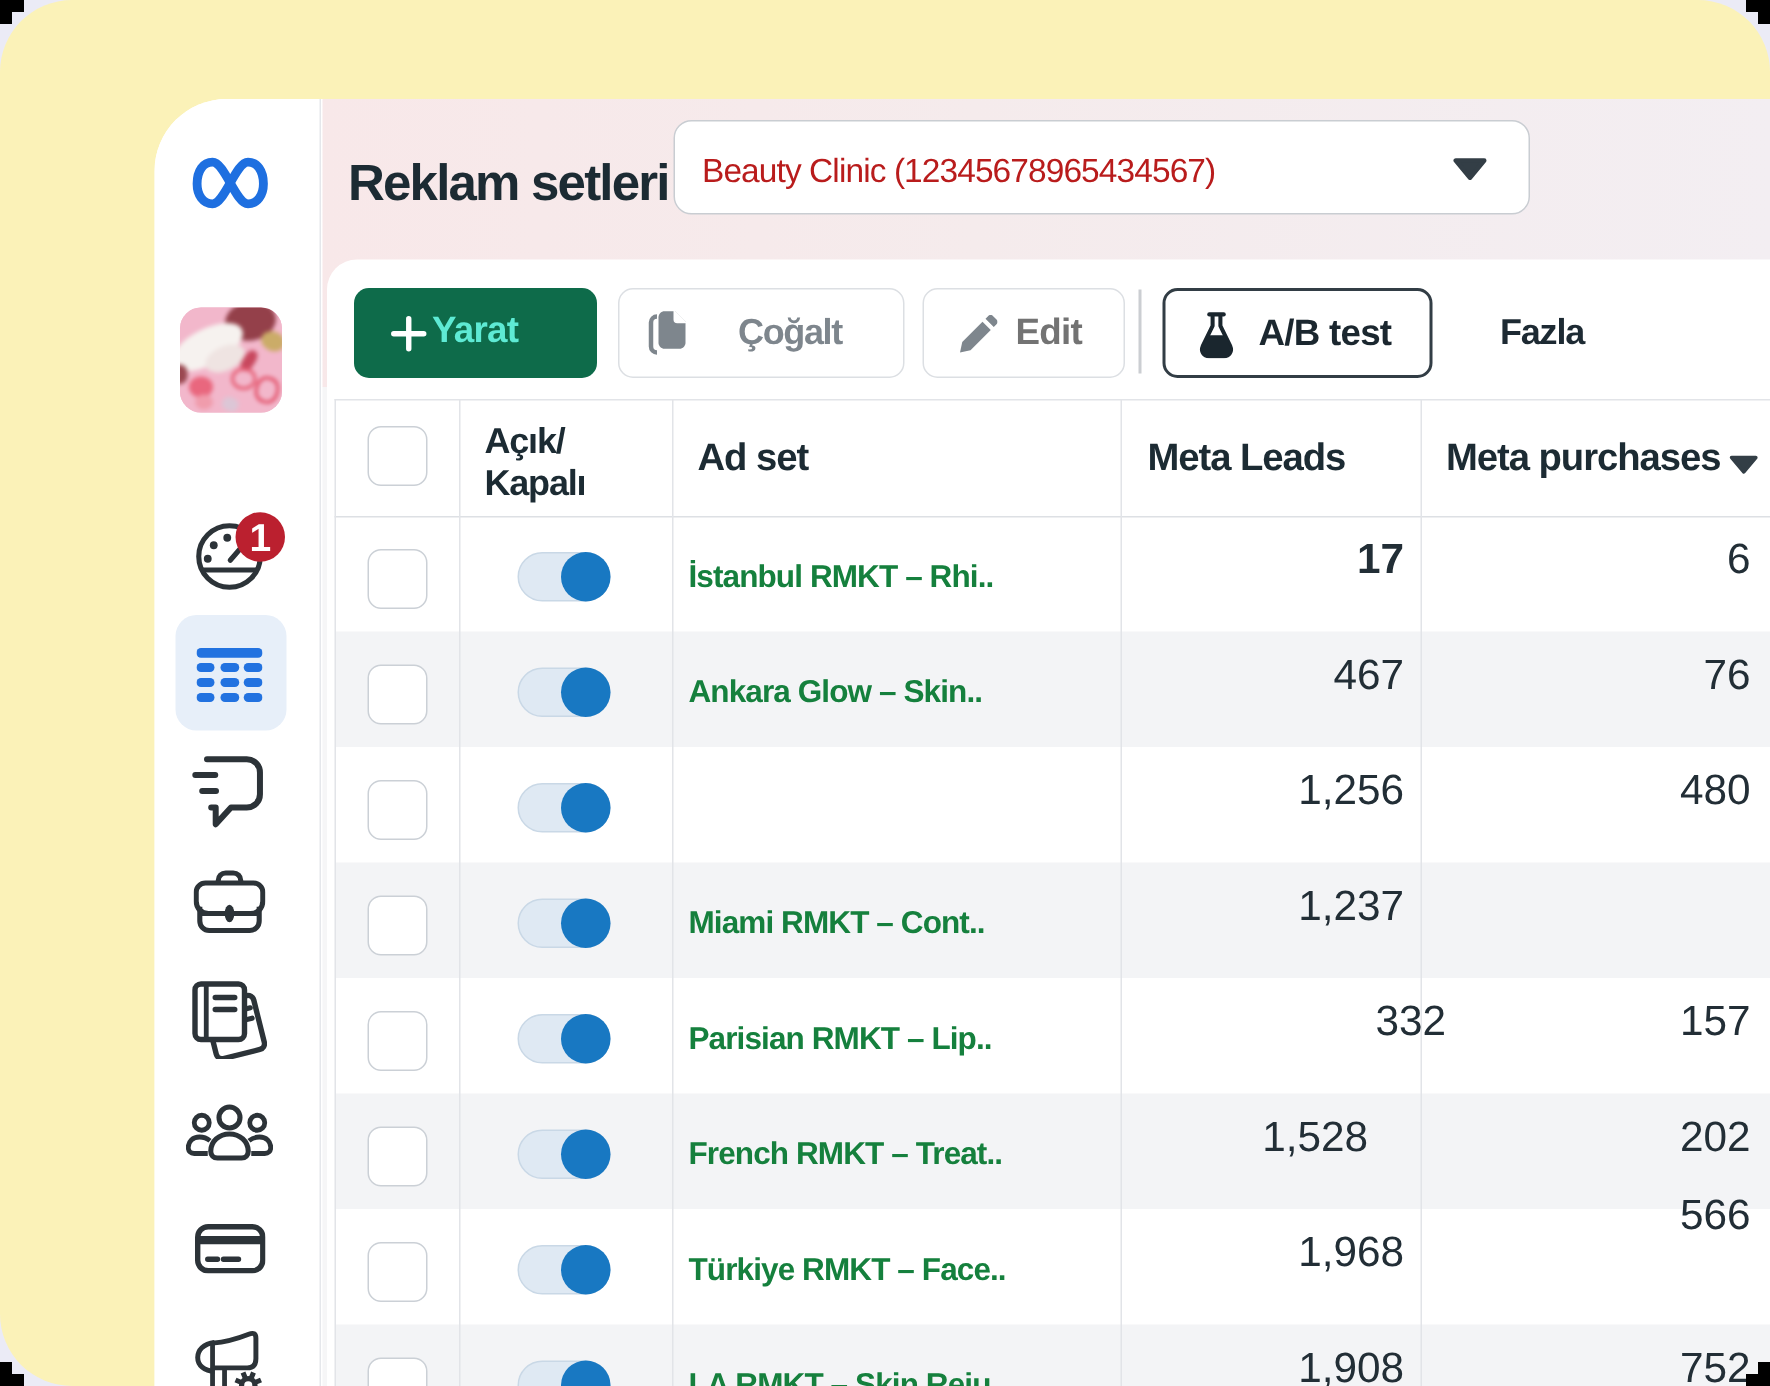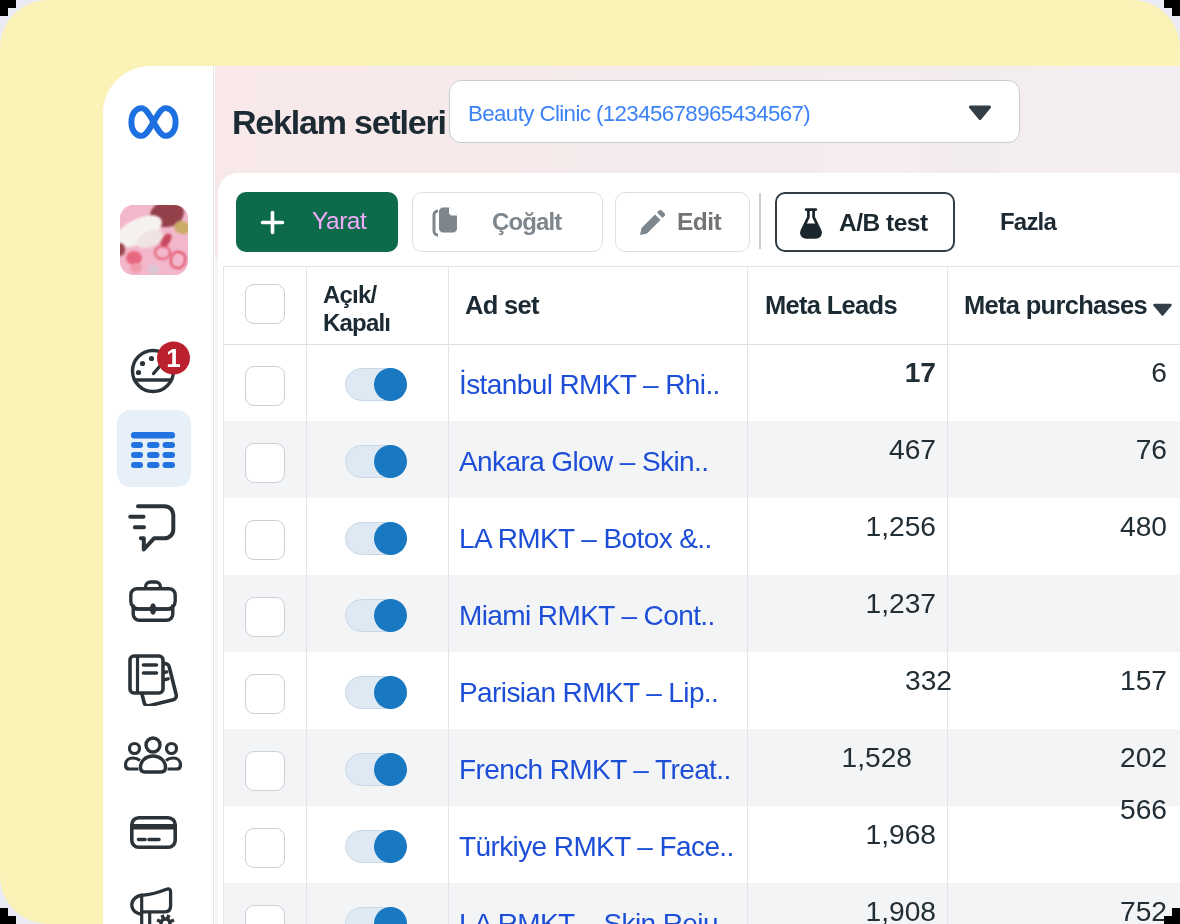--- a/index.html
+++ b/index.html
@@ -16,42 +16,42 @@
   .pink { position:absolute; left:112px; top:0; right:0; height:192px;
     background:linear-gradient(90deg,#F8E8E9 0%,#F5EBEC 45%,#F3EEF2 100%); }
   .belowbg { position:absolute; left:112px; top:192px; right:0; bottom:0; background:#F6F6F7; }
   .panel { position:absolute; left:115px; top:107px; right:0; bottom:0;
     background:#fff; border-top-left-radius:20px; }
   .title { position:absolute; left:129px; top:36px; font-size:34px; font-weight:700;
     color:#1C2B33; line-height:40px; letter-spacing:-1.2px; }
   .dropdown { position:absolute; left:346px; top:14px; width:571px; height:63px;
     background:#fff; border:1.5px solid #C9CDD2; border-radius:12px; }
   .dropdown .dtext { position:absolute; left:18px; top:0; line-height:66px;
-    font-size:22.3px; color:#3b82f6; letter-spacing:-0.6px; }
+    font-size:22.3px; color:#b91c1c; letter-spacing:-0.6px; }
   .dropdown svg { position:absolute; right:27px; top:24px; }
 
   .btn { position:absolute; top:126px; height:60px; border-radius:10px; background:#fff; }
   .btn-green { left:133px; width:162px; background:#0E6B4A; }
   .btn-light { border:1.5px solid #DCDFE3; }
   .btn-dark  { border:2px solid #323D45; }
   .btnlabel { position:absolute; top:0; height:58px; line-height:58px; font-size:24.5px; letter-spacing:-0.5px; }
   .sep { position:absolute; left:656px; top:127px; width:2px; height:56px; background:#CBCED2; }
   .fazla { position:absolute; left:897px; top:126px; height:60px; line-height:60px;
     font-size:24px; font-weight:700; color:#1D2A33; letter-spacing:-0.8px; }
 
   .tline { position:absolute; background:#E2E4E8; z-index:3; }
   .stripe { position:absolute; left:121px; right:0; height:77px; background:#F3F4F6; z-index:1; }
   .cbx { position:absolute; z-index:4; left:142px; width:40px; height:40px; background:#fff;
     border:1.5px solid #CBD0D6; border-radius:9px; }
   .tgl { position:absolute; z-index:4; left:242px; width:62px; height:33px; border-radius:17px;
     background:#DFE9F3; border:1px solid #C9D8E6; }
   .tgl .knob { position:absolute; left:28px; top:-1px; width:33px; height:33px;
     border-radius:50%; background:#1878C2; }
   .lnk { position:absolute; z-index:4; left:356px; height:78px;
-    font-size:28px; color:#1d4ed8; letter-spacing:-0.6px; line-height:81.5px; }
+    font-size:21px; color:#15803d; letter-spacing:-0.6px; line-height:81.5px;font-weight:bold; }
   .num { position:absolute; z-index:4; text-align:right; font-size:28.2px; color:#222E36; line-height:30px; }
   .hdr { position:absolute; top:200px; height:78px; line-height:78px;
     font-size:25.5px; font-weight:700; color:#1C2B33; letter-spacing:-0.7px; }
 </style>
 </head>
 <body>
 <div class="frame">
   <div class="yellow"></div>
   <div class="window">
     <div class="pink"></div>
@@ -156,21 +156,21 @@
       <div class="dtext">Beauty Clinic (12345678965434567)</div>
       <svg width="24" height="15" viewBox="0 0 24 15">
           <path d="M2.5 2 h19 L12 13.5 Z" fill="#333E46" stroke="#333E46" stroke-width="3" stroke-linejoin="round"></path>
         </svg>
     </div>
 
     <div class="btn btn-green">
       <svg style="position:absolute;left:24px;top:18px;" width="25" height="25" viewBox="0 0 25 25">
           <path d="M12.5 2.5 v20 M2.5 12.5 h20" stroke="#fff" stroke-width="3.6" stroke-linecap="round"></path>
         </svg>
-      <div class="btnlabel" style="left:76px; color:#f0abfc; font-weight:400;">Yarat</div>
+      <div class="btnlabel" style="left:52px; color:#5eead4; font-weight:700;">Yarat</div>
     </div>
     <div class="btn btn-light" style="left:309px; width:191px;">
       <svg style="position:absolute;left:18px;top:13px;" width="28" height="34" viewBox="0 0 28 34">
         <path d="M7 5 C4.8 5 3 6.8 3 9 v16 c0 2.2 1.8 4 4 4" fill="none" stroke="#7E868D" stroke-width="3"></path>
         <path d="M12 1.5 h7 l7 7 v14 c0 2.2 -1.8 4 -4 4 h-10 c-2.2 0 -4 -1.8 -4 -4 v-17 c0 -2.2 1.8 -4 4 -4 Z" fill="#7E868D"></path>
         <path d="M18.5 1.5 v5.5 c0 1.1 .9 2 2 2 h5.5 Z" fill="#fff" stroke="#fff" stroke-width="1" stroke-linejoin="round"></path>
       </svg>
       <div class="btnlabel" style="left:79px; color:#7E868D; font-weight:700; font-size:24px; letter-spacing:-0.9px;">Çoğalt</div>
     </div>
     <div class="btn btn-light" style="left:512px; width:135px;">
@@ -220,36 +220,35 @@
     <div class="tgl" style="top:379px;">
         <div class="knob"></div>
       </div>
     <div class="lnk" style="top:355px;">Ankara Glow – Skin..</div>
     <div class="num" style="left:500px; width:333px; top:368px;">467</div>
     <div class="num" style="left:846px; width:218px; top:368px;">76</div>
     <div class="cbx" style="top:454px;"></div>
     <div class="tgl" style="top:456px;">
         <div class="knob"></div>
       </div>
-    <div class="lnk" style="top:432px;">LA RMKT – Botox &amp;..</div>
     <div class="num" style="left:500px; width:333px; top:445px;">1,256</div>
     <div class="num" style="left:846px; width:218px; top:445px;">480</div>
     <div class="stripe" style="top:509px;"></div>
     <div class="cbx" style="top:531px;"></div>
     <div class="tgl" style="top:533px;">
         <div class="knob"></div>
       </div>
     <div class="lnk" style="top:509px;text-align:center;">Miami RMKT – Cont..</div>
     <div class="num" style="left:500px; width:333px; top:522px;">1,237</div>
     <div class="cbx" style="top:608px;"></div>
     <div class="tgl" style="top:610px;">
         <div class="knob"></div>
       </div>
     <div class="lnk" style="top:586px;">Parisian RMKT – Lip..</div>
-    <div class="num" style="left:516px; width:333px; top:599px;">332</div>
+    <div class="num" style="left:528px; width:333px; top:599px;">332</div>
     <div class="num" style="left:846px; width:218px; top:599px;">157</div>
     <div class="stripe" style="top:663px;"></div>
     <div class="cbx" style="top:685px;"></div>
     <div class="tgl" style="top:687px;">
         <div class="knob"></div>
       </div>
     <div class="lnk" style="top:663px;">French RMKT – Treat..</div>
     <div class="num" style="left:476px; width:333px; top:676px;">1,528</div>
     <div class="num" style="left:846px; width:218px; top:676px;">202</div>
     <div class="cbx" style="top:762px;"></div>

